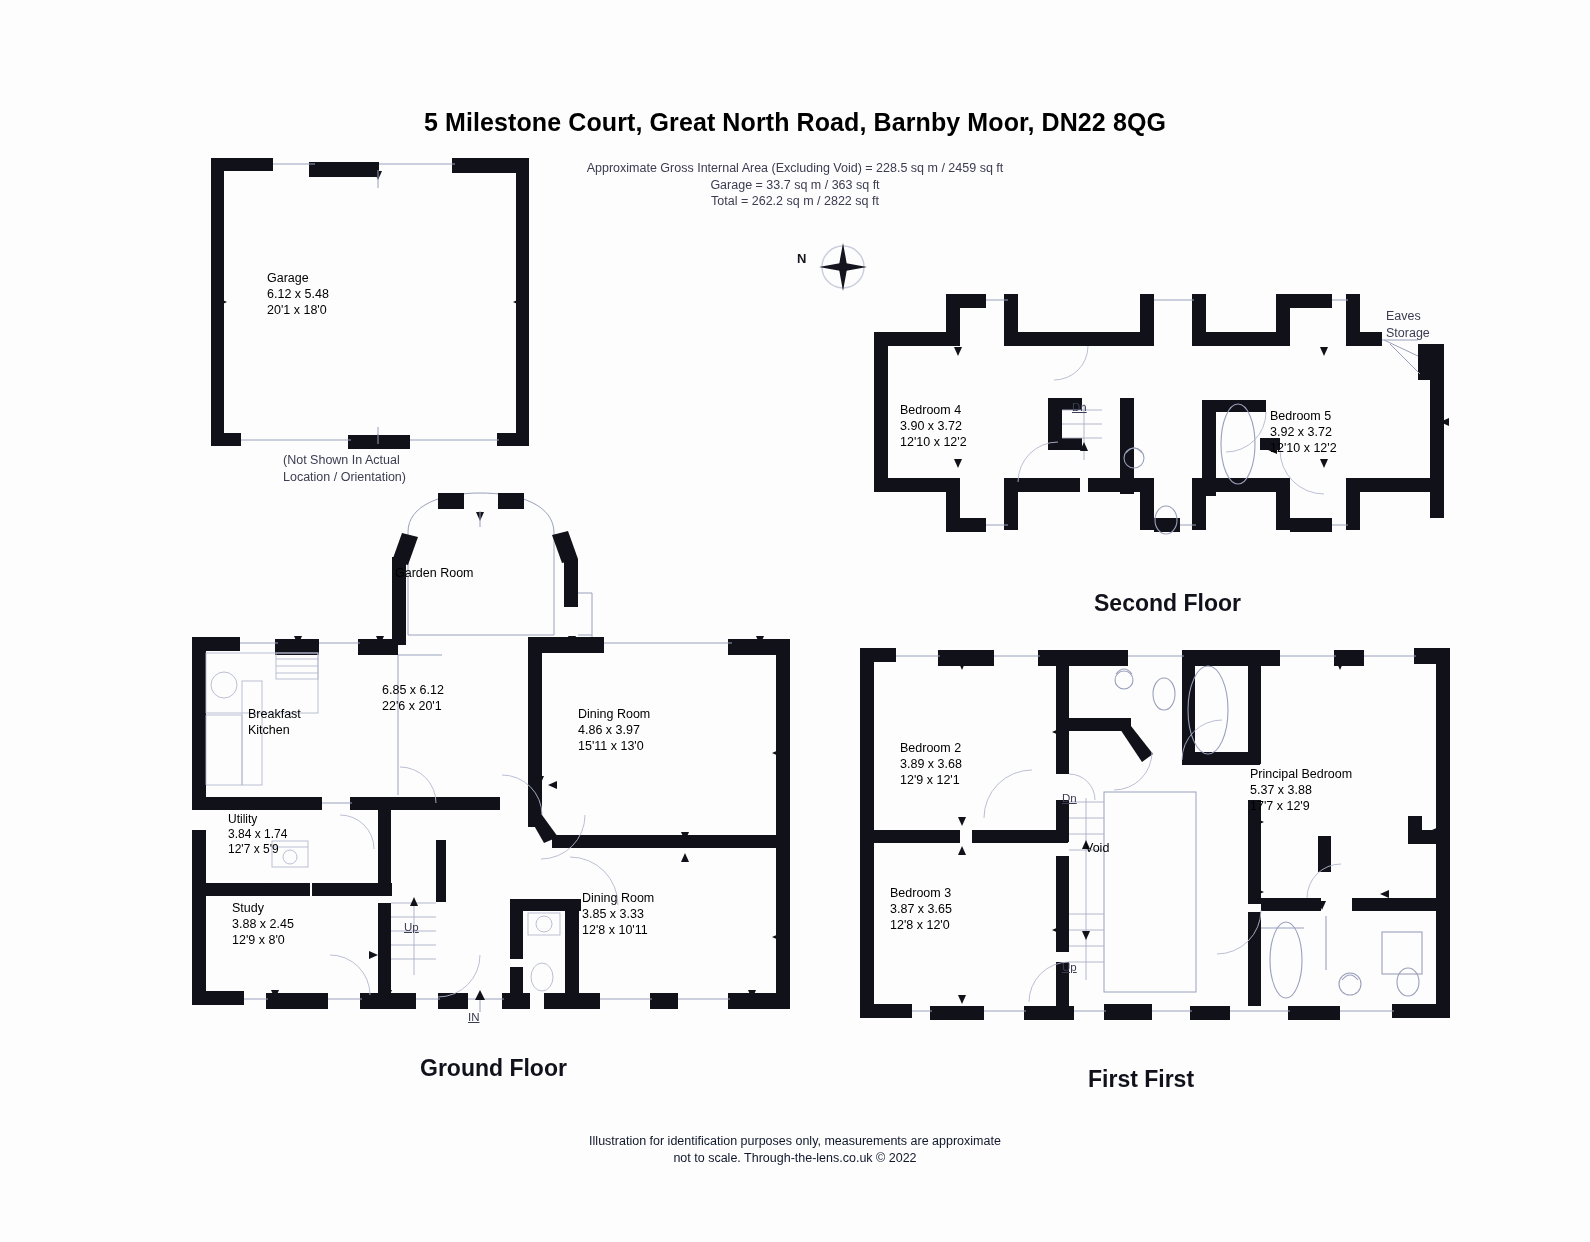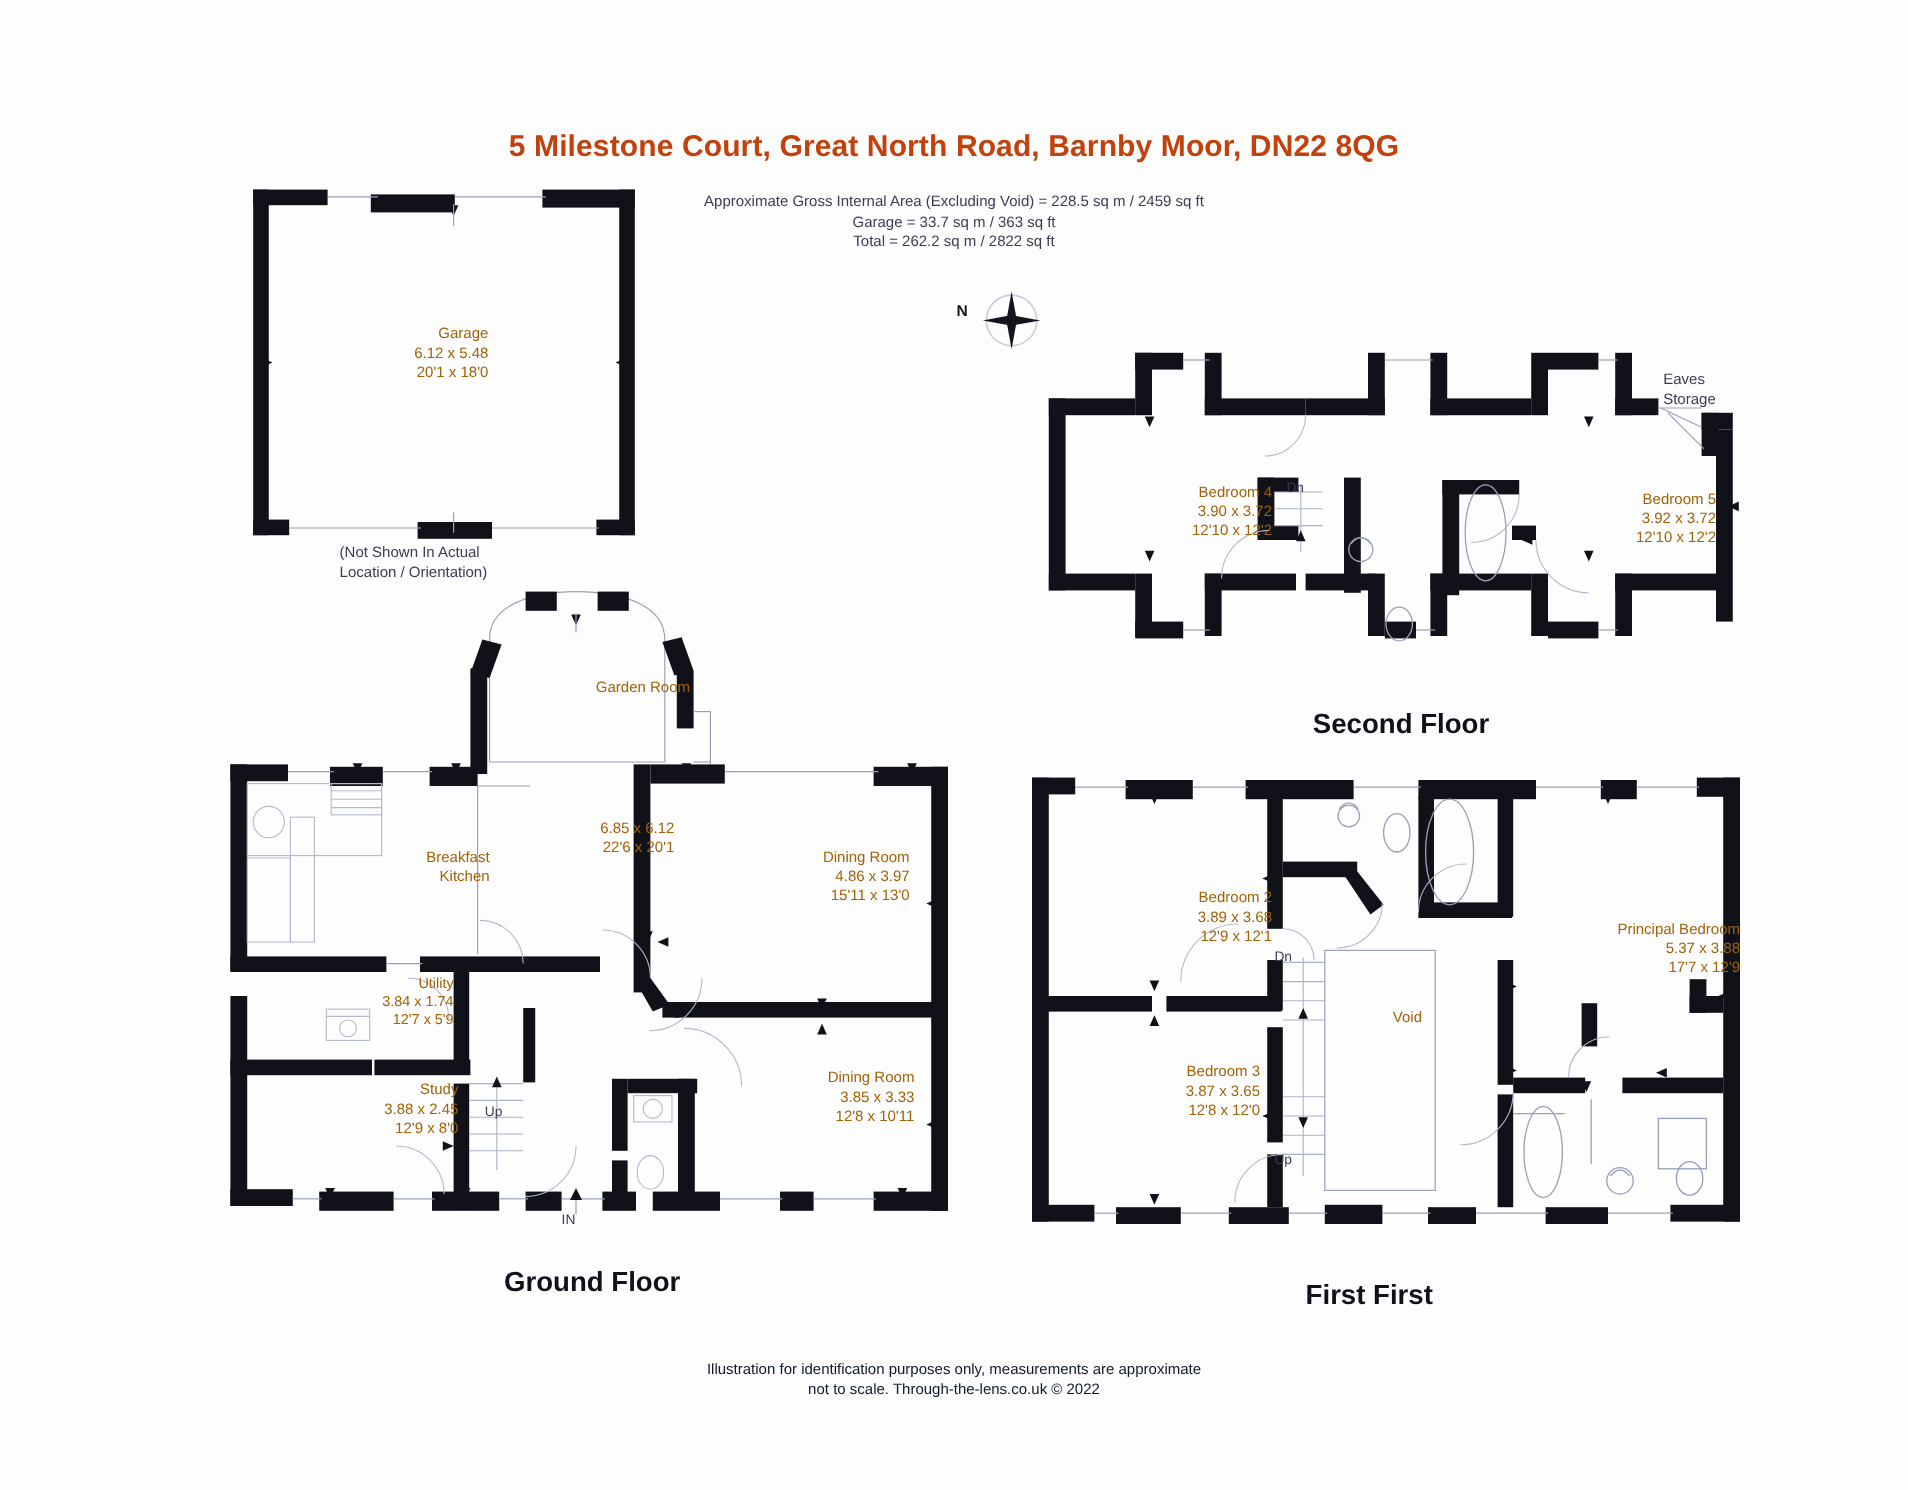--- a/index.html
+++ b/index.html
@@ -22,21 +22,21 @@
 
   
   .title {
     position: absolute;
     left: 0; right: 0;
     top: 108px;
     text-align: center;
     font-size: 25px;
     font-weight: bold;
     letter-spacing: 0.1px;
-    color: #c2410c;
+    color: #000000;
   }
   .areas {
     position: absolute;
     left: 0; right: 0;
     top: 160px;
     text-align: center;
     font-size: 12.5px;
     line-height: 16.5px;
     color: #3c3c52;
   }
@@ -60,24 +60,24 @@
     position: absolute;
     font-size: 12.5px;
     line-height: 17px;
     color: #3c3c52;
     white-space: pre-line;
   }
 
   
   .room {
     position: absolute;
-    text-align: right;
+    text-align: left;
     font-size: 12.5px;
     line-height: 16px;
-    color: #a16207;
+    color: #000000;
     white-space: nowrap;
   }
   .room .rname { display: block; }
   .room .rdim  { display: block; }
   .room.small { font-size: 12px; line-height: 15px; margin-top: 24px; }
 
   
   .plan { position: absolute; }
   .plan svg { display: block; overflow: visible; }
 
@@ -94,20 +94,21 @@
     position: absolute;
     font-size: 13px;
     font-weight: bold;
     color: #15151f;
   }
 
   .updn {
     position: absolute;
     font-size: 11.5px;
     color: #3c3c52;
+    text-decoration: underline;
   }
 </style>
 </head>
 <body>
 
 <div id="page">
 
   <div class="title">5 Milestone Court, Great North Road, Barnby Moor, DN22 8QG</div>
 
   <div class="areas">

